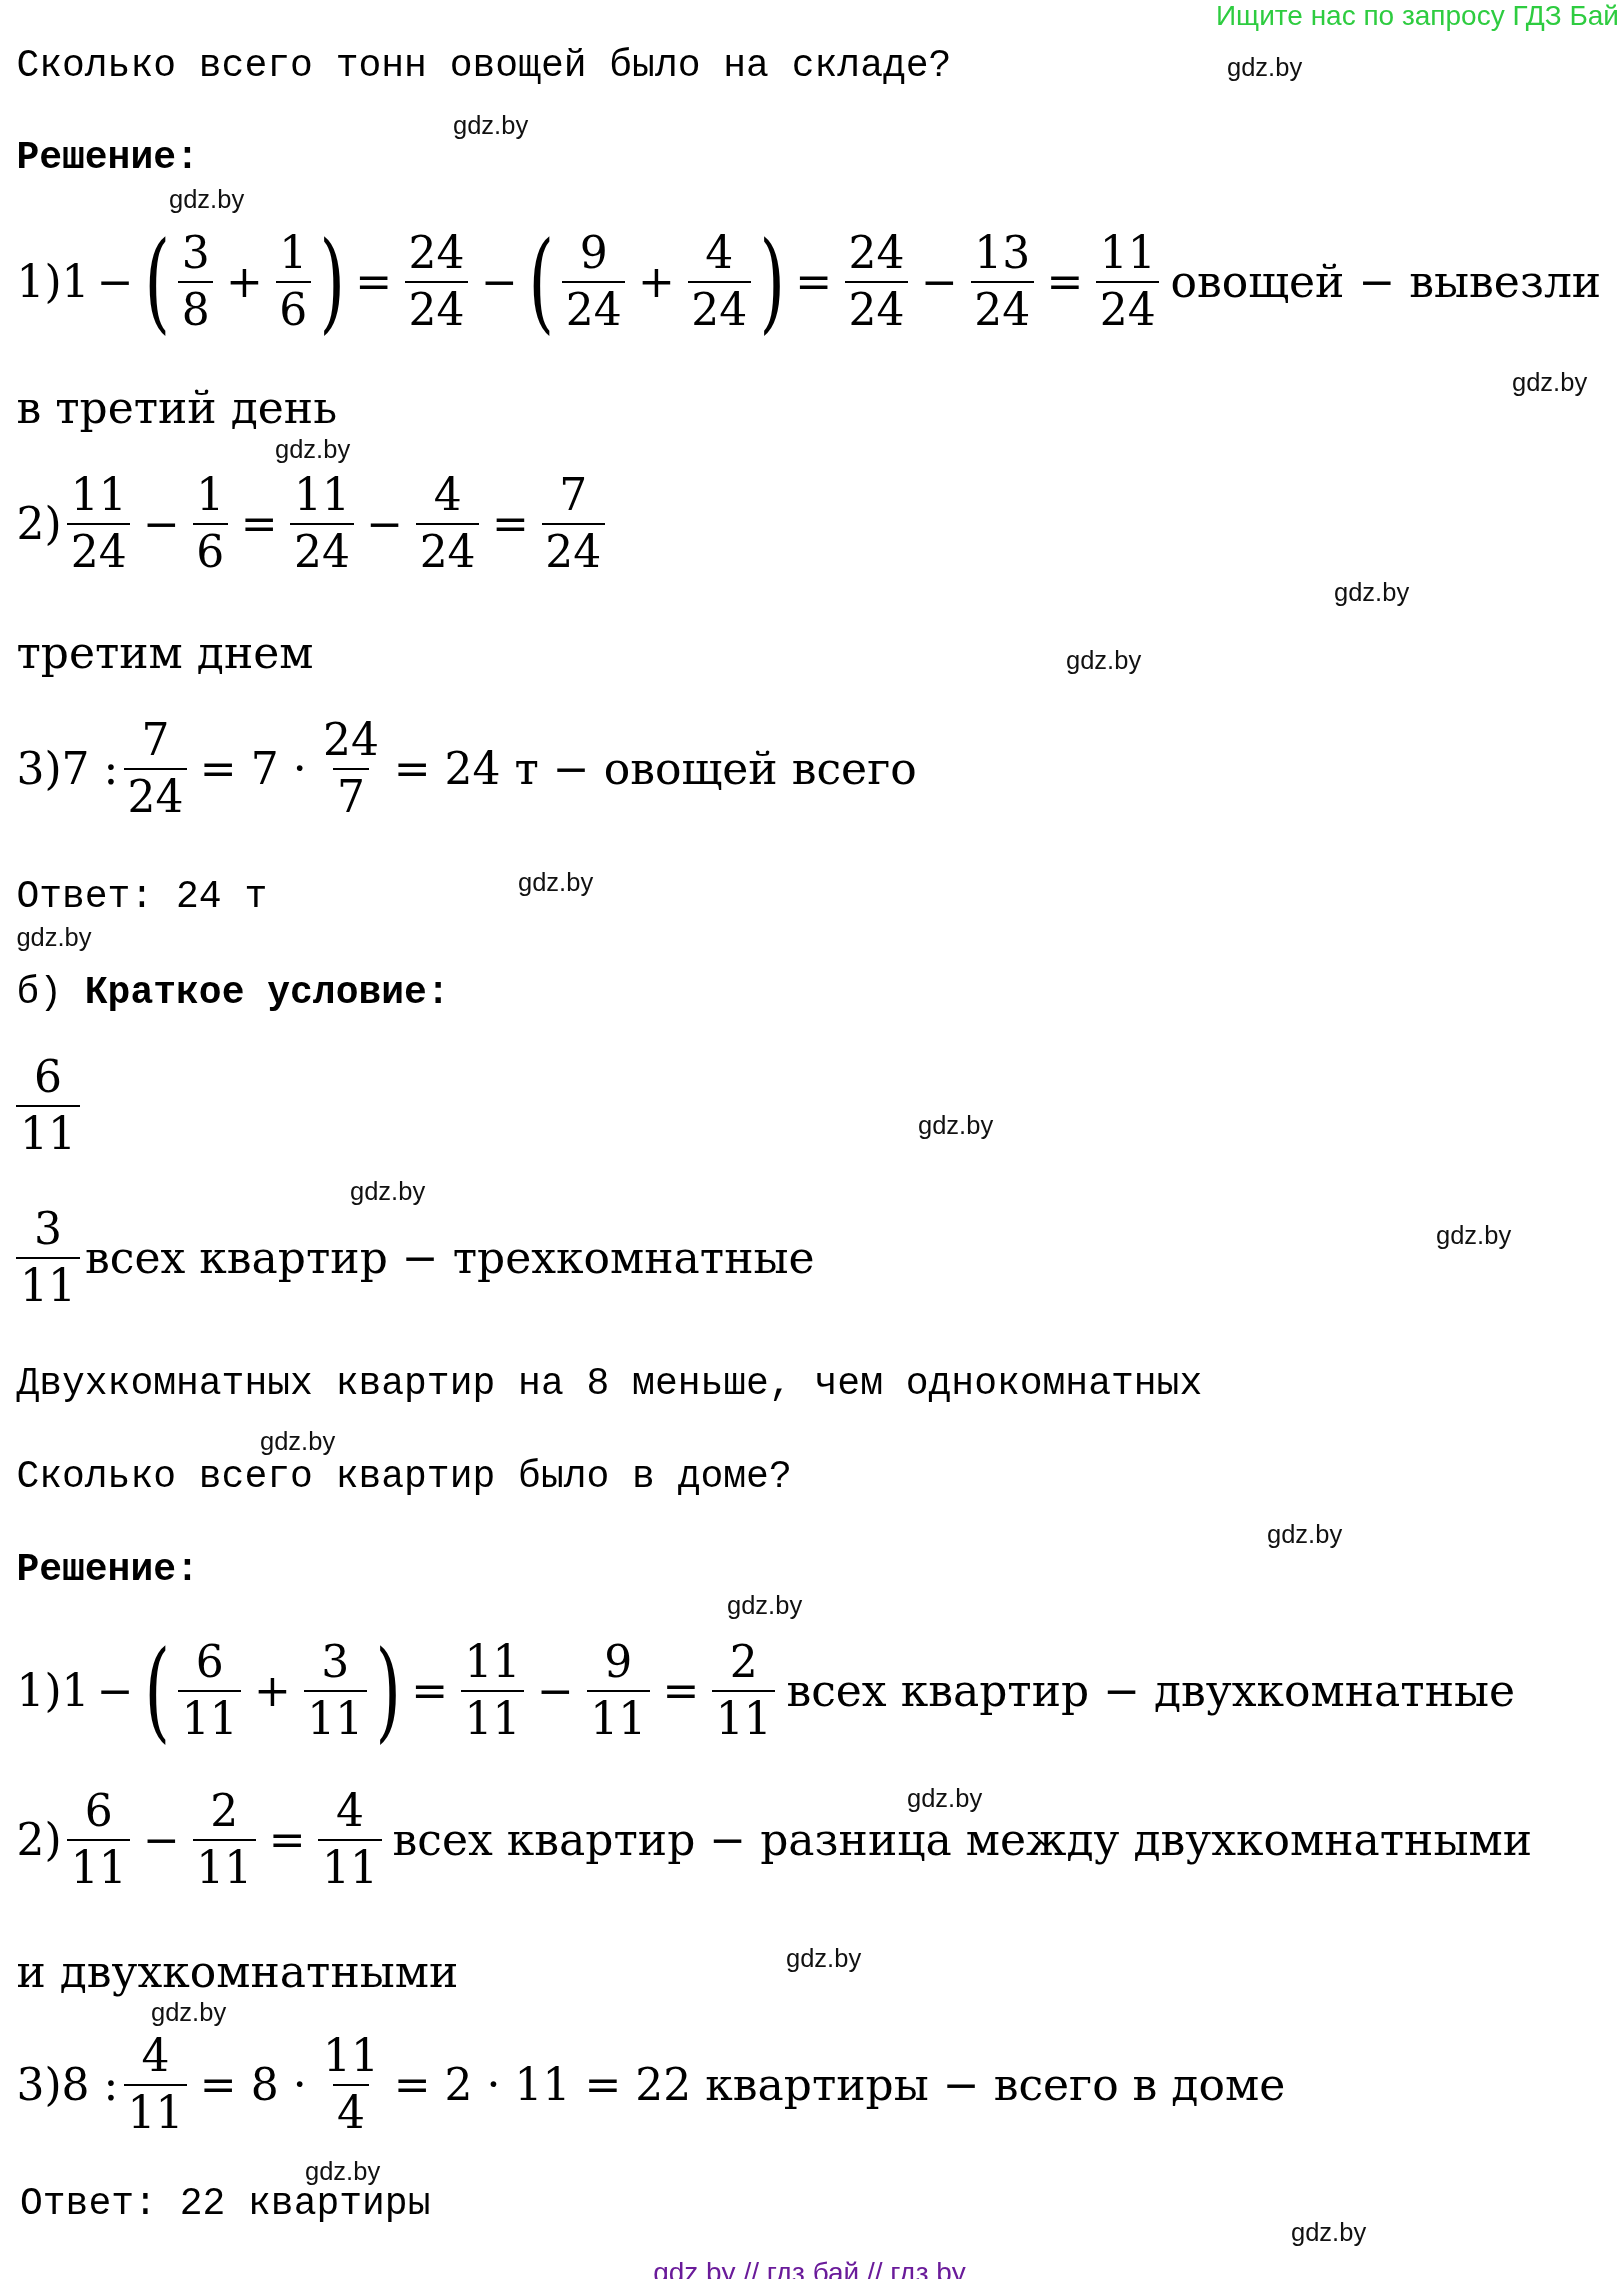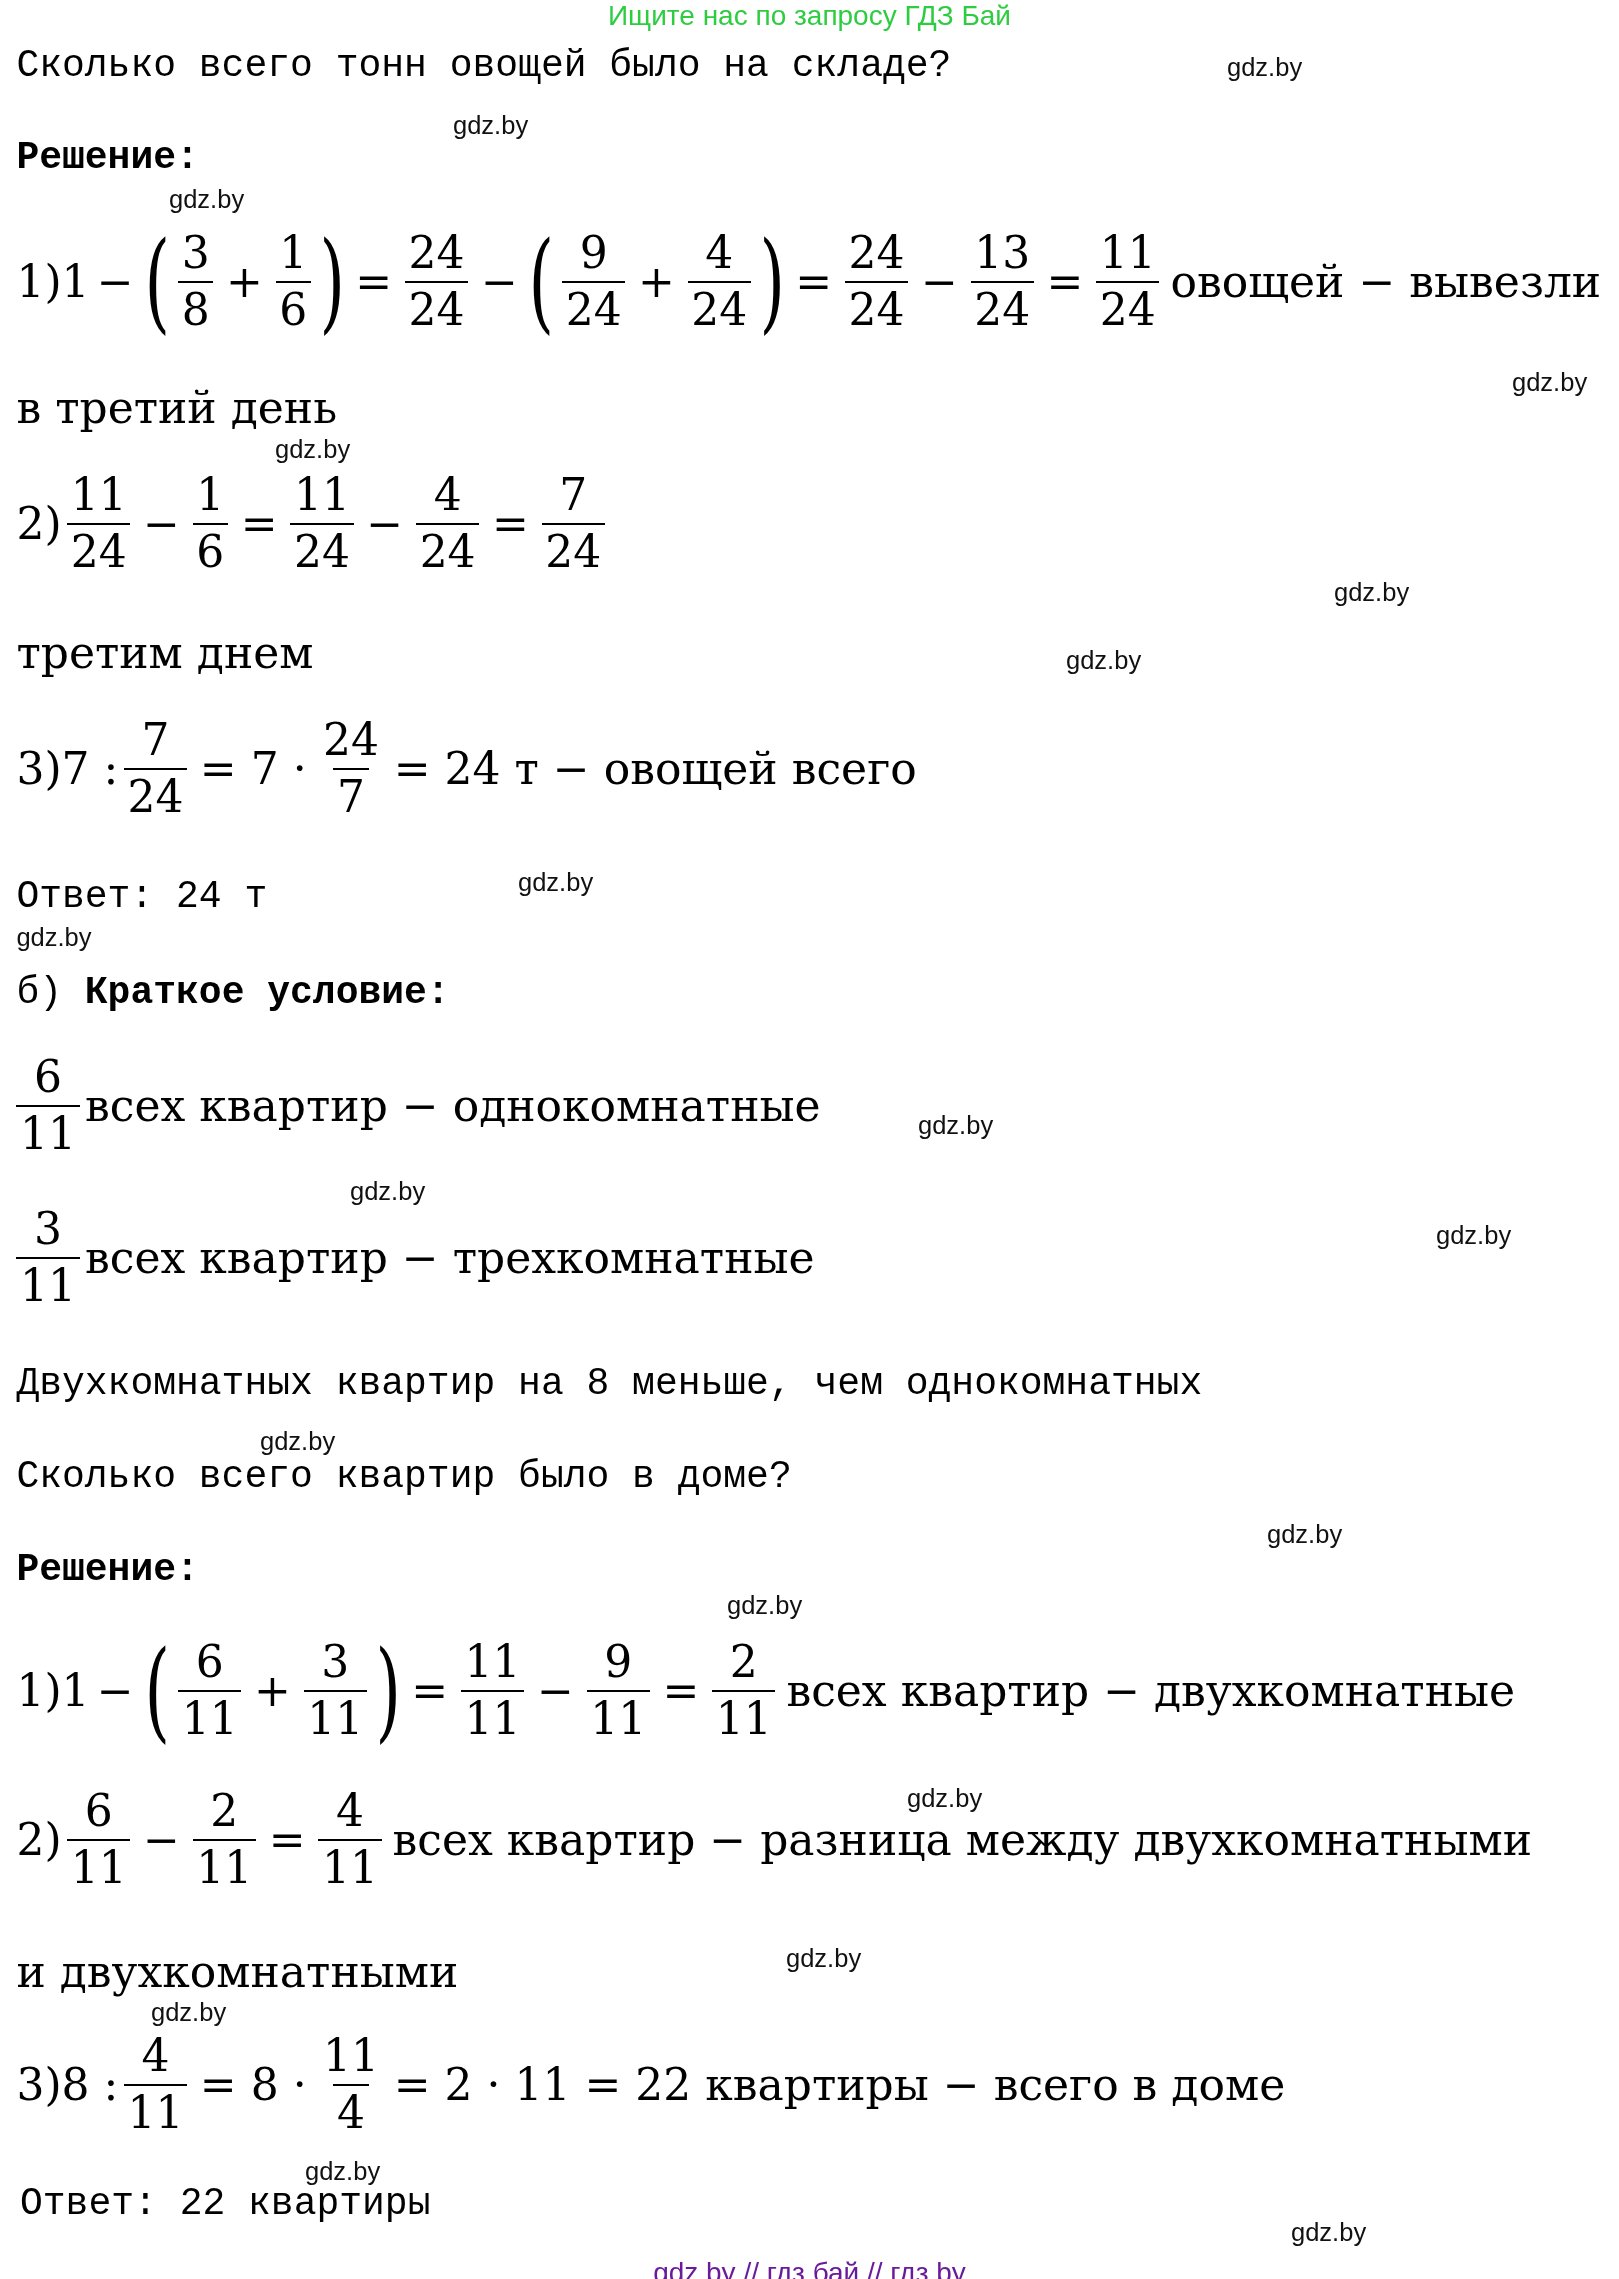--- a/index.html
+++ b/index.html
@@ -15,21 +15,21 @@
   .frac { display:inline-flex; flex-direction:column; align-items:center; margin:0 5.5px; line-height:1; }
   .frac .num { padding:0 3.6px 5.5px 3.6px; }
   .frac .den { padding:5.5px 3.6px 0 3.6px; border-top:2.7px solid #000; }
   .op { margin:0 7.3px; }
   .paren { font-size:109px; line-height:1; transform:scaleX(0.6); display:inline-block; font-weight:200; margin:0 -5.5px; }
   .txt { margin-left:5.5px; }
 </style>
 </head>
 <body>
 
-<div class="abs header" style="left:0; width:1619px; text-align:center; top:0px;">Ищите нас по запросу ГДЗ Бай</div>
+<div class="abs header" style="left:0; width:1619px; text-align:right; top:0px;">Ищите нас по запросу ГДЗ Бай</div>
 
 <div class="abs serif" style="left:16.4px; top:44px;">Сколько всего тонн овощей было на складе?</div>
 <div class="abs wm" style="left:1227px; top:53px;">gdz.by</div>
 <div class="abs wm" style="left:453px; top:111px;">gdz.by</div>
 <div class="abs serif bold" style="left:16.4px; top:136px;">Решение:</div>
 <div class="abs wm" style="left:169px; top:185px;">gdz.by</div>
 
 <div class="abs line" style="left:16.4px; top:227px;">
   <span>1)1</span>
   <span class="op">−</span>
@@ -133,21 +133,20 @@
 <div class="abs serif" style="left:16.4px; top:971px;">
   <span>б)</span>
   <span class="bold">Краткое условие:</span>
 </div>
 
 <div class="abs line" style="left:16.4px; top:1055px;">
   <span class="frac" style="margin-left:0;">
       <span class="num">6</span>
       <span class="den">11</span>
     </span>
-  <span>всех квартир − однокомнатные</span>
 </div>
 <div class="abs wm" style="left:918px; top:1111px;">gdz.by</div>
 <div class="abs wm" style="left:350px; top:1177px;">gdz.by</div>
 
 <div class="abs line" style="left:16.4px; top:1207px;">
   <span class="frac" style="margin-left:0;">
       <span class="num">3</span>
       <span class="den">11</span>
     </span>
   <span>всех квартир − трехкомнатные</span>

